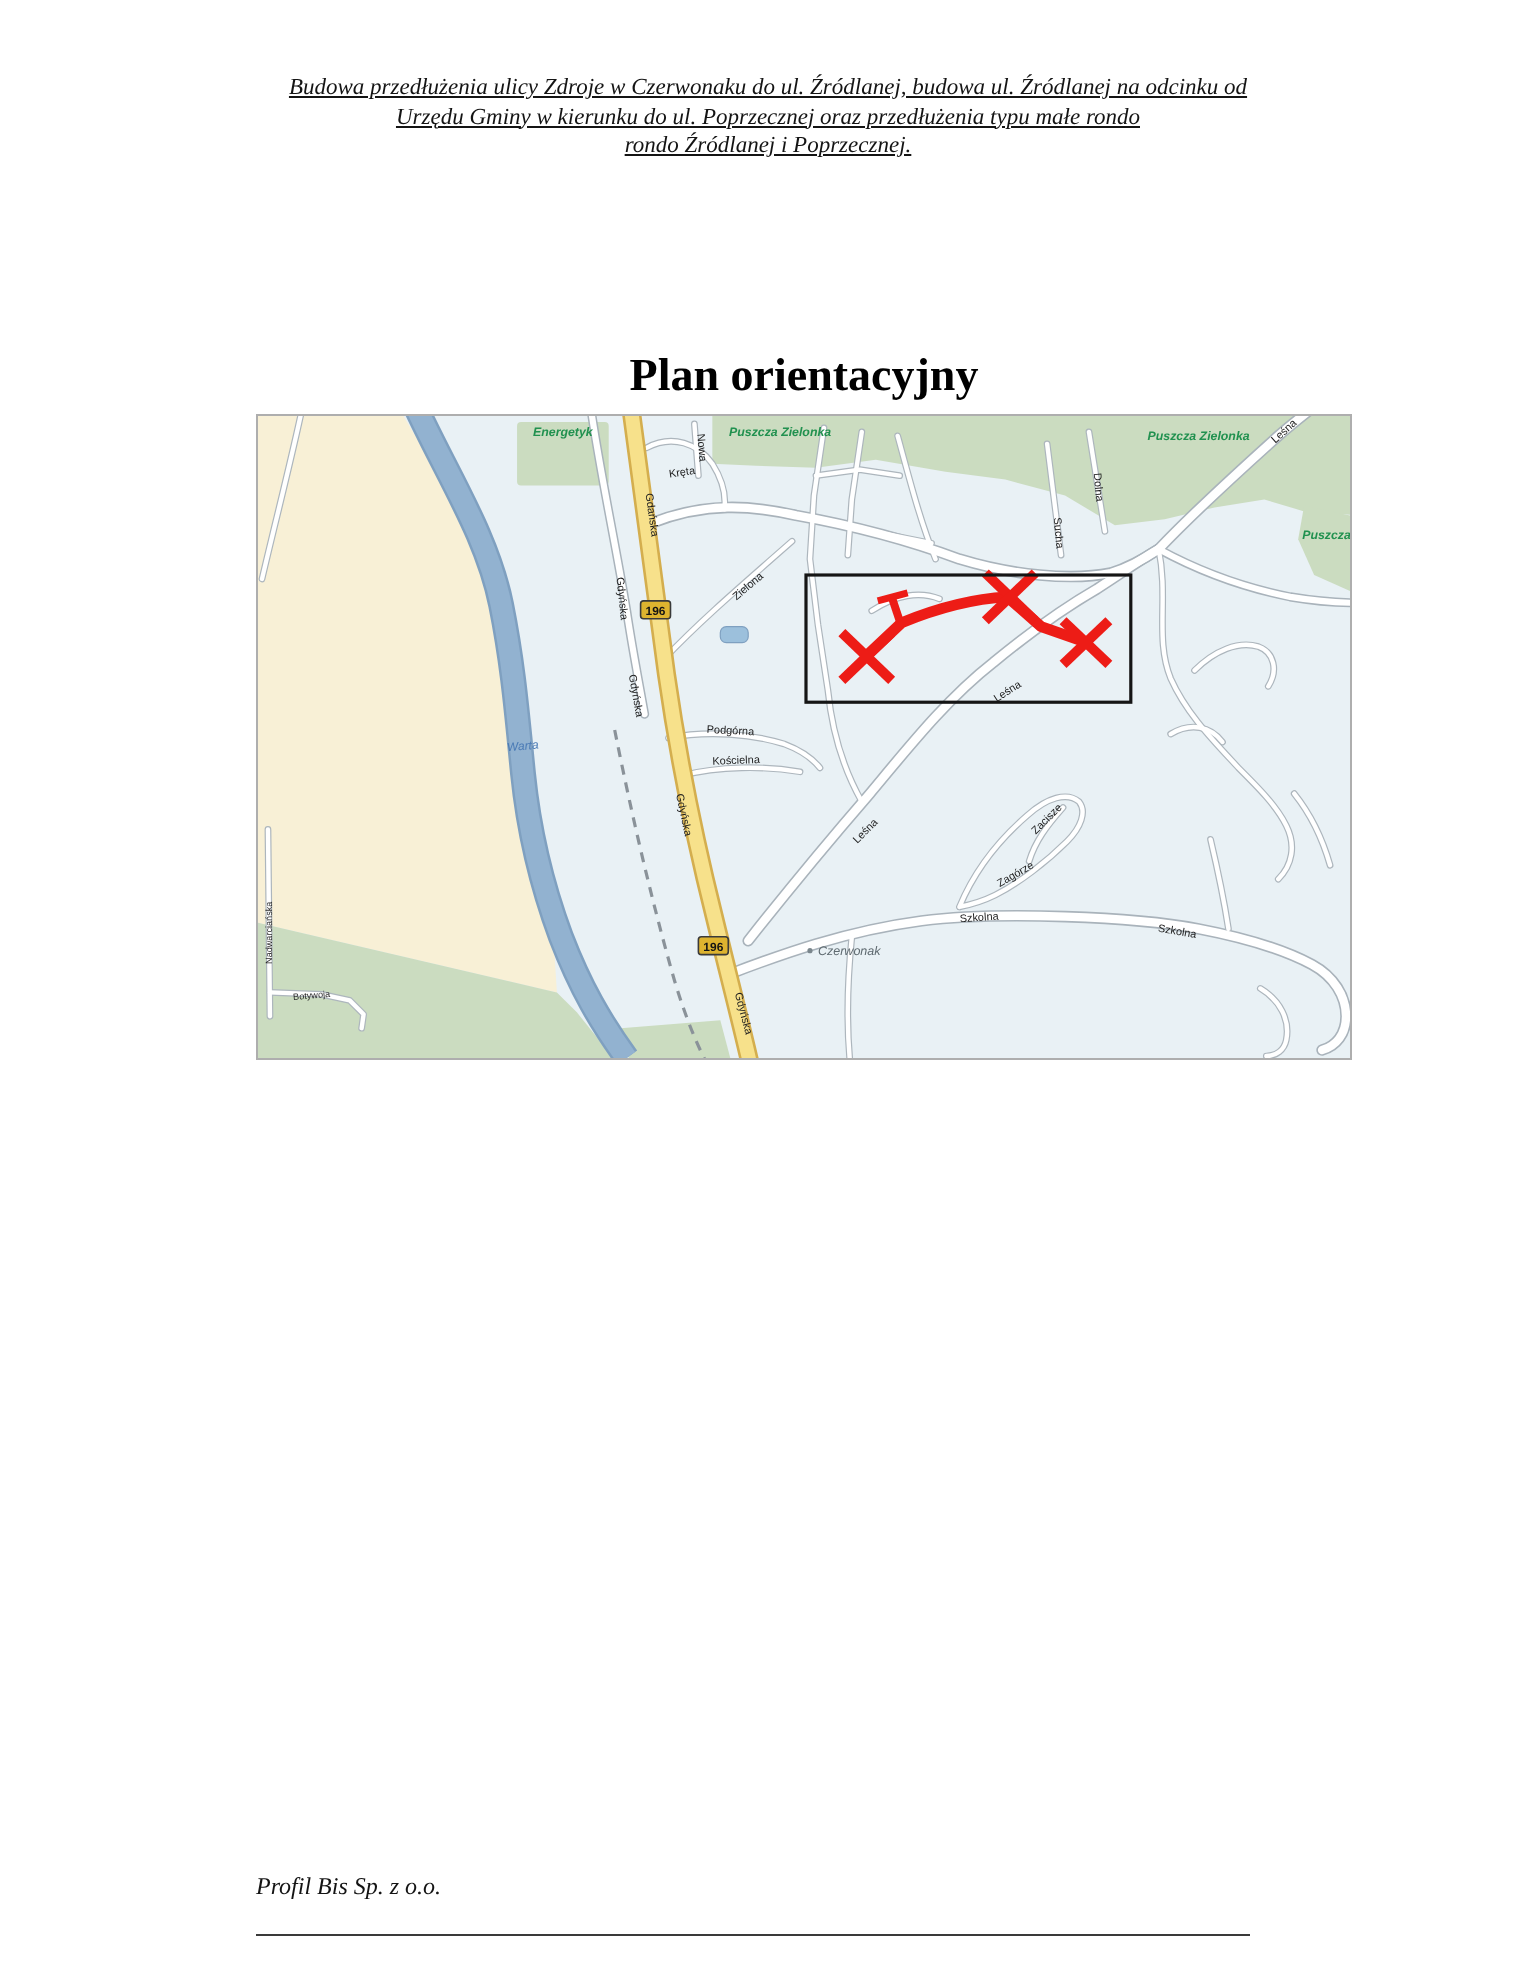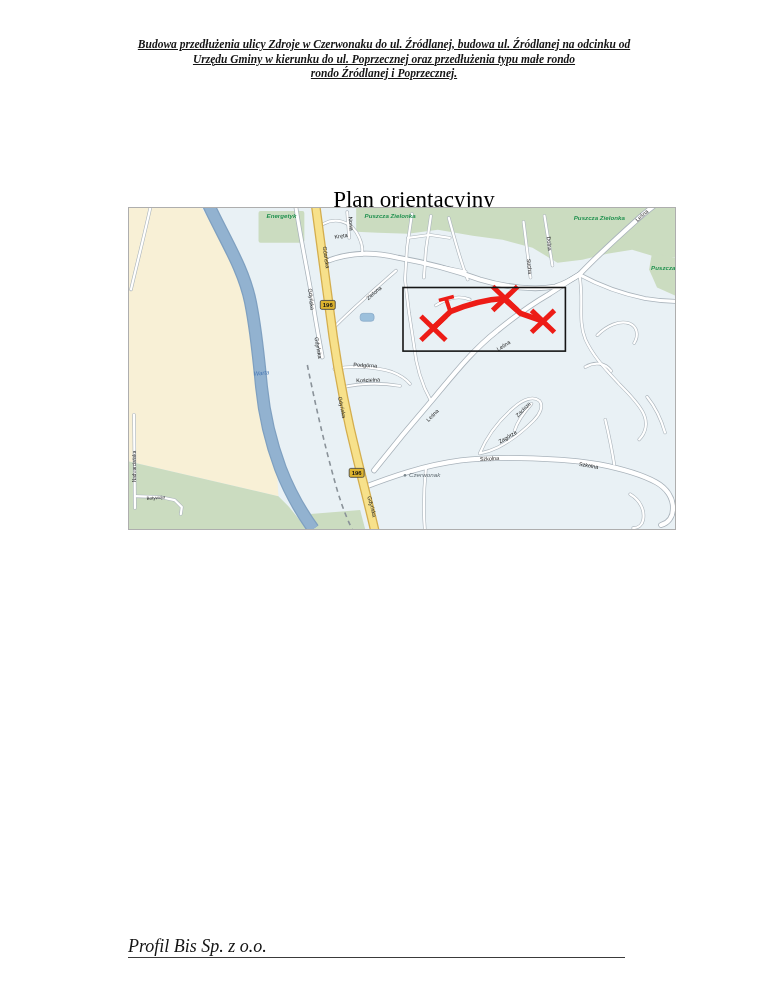--- a/index.html
+++ b/index.html
@@ -1,27 +1,27 @@
 <!DOCTYPE html>
 <html><head>
 <meta charset="utf-8">
 <style>
   html,body{margin:0;padding:0;background:#ffffff;}
   body{width:768px;height:994px;position:relative;font-family:"Liberation Serif",serif;overflow:hidden;}
   .page{position:absolute;left:0;top:0;width:768px;height:994px;background:#ffffff;}
   .header{position:absolute;top:37px;left:64px;width:640px;text-align:center;
-          font-style:italic;font-size:11.5px;line-height:14.5px;color:#141414;font-weight:bold;}
+          font-style:italic;font-size:11.5px;line-height:14.5px;color:#141414;}
   .header .hline{text-decoration:underline;}
-  .title{position:absolute;top:175px;left:128px;width:548px;margin:12px;text-align:center;
-         font-size:23px;font-weight:normal;color:#000;}
+  .title{position:absolute;top:175px;left:128px;width:548px;margin:0;text-align:center;
+         font-size:23px;font-weight:bold;color:#000;}
   .map-wrap{position:absolute;left:128px;top:207px;width:548px;height:323px;
             border:1px solid #aeaeae;box-sizing:border-box;background:#e9f1f5;}
   .map-wrap svg{display:block;width:100%;height:100%;}
   .footer{position:absolute;left:128px;top:936px;width:497px;border-bottom:1.3px solid #3a3a3a;
-          padding-bottom:0;font-style:italic;font-size:18px;color:#141414;}
+          padding-bottom:16px;font-style:italic;font-size:12px;color:#141414;}
   
   .rc{stroke:#a9b3bb;stroke-width:4.6;fill:none;stroke-linecap:round;stroke-linejoin:round;}
   .rf{stroke:#ffffff;stroke-width:3.1;fill:none;stroke-linecap:round;stroke-linejoin:round;}
   .rcw{stroke:#a9b3bb;stroke-width:5.8;fill:none;stroke-linecap:round;stroke-linejoin:round;}
   .rfw{stroke:#ffffff;stroke-width:4.2;fill:none;stroke-linecap:round;stroke-linejoin:round;}
   .rcn{stroke:#adb6bd;stroke-width:3.4;fill:none;stroke-linecap:round;stroke-linejoin:round;}
   .rfn{stroke:#ffffff;stroke-width:2.2;fill:none;stroke-linecap:round;stroke-linejoin:round;}
   .yc{stroke:#d4ae4e;stroke-width:9.6;fill:none;stroke-linecap:round;}
   .yf{stroke-width:7;fill:none;stroke-linecap:round;}
   .rail{stroke:#8a9299;stroke-width:1.6;fill:none;stroke-dasharray:5 4;}

